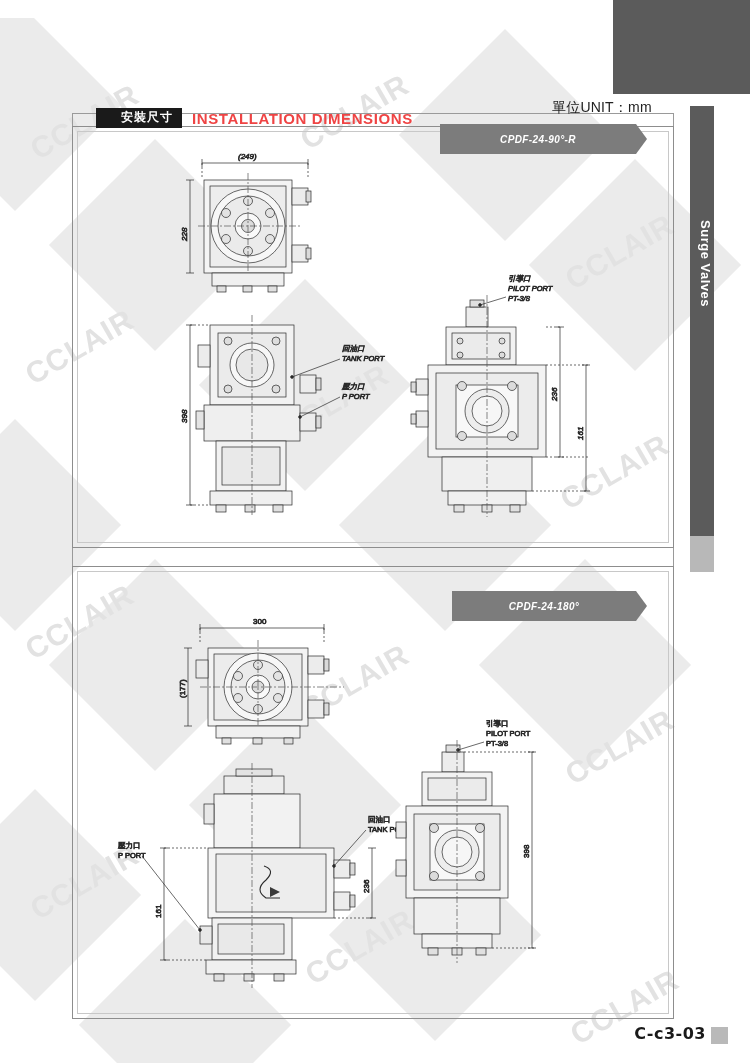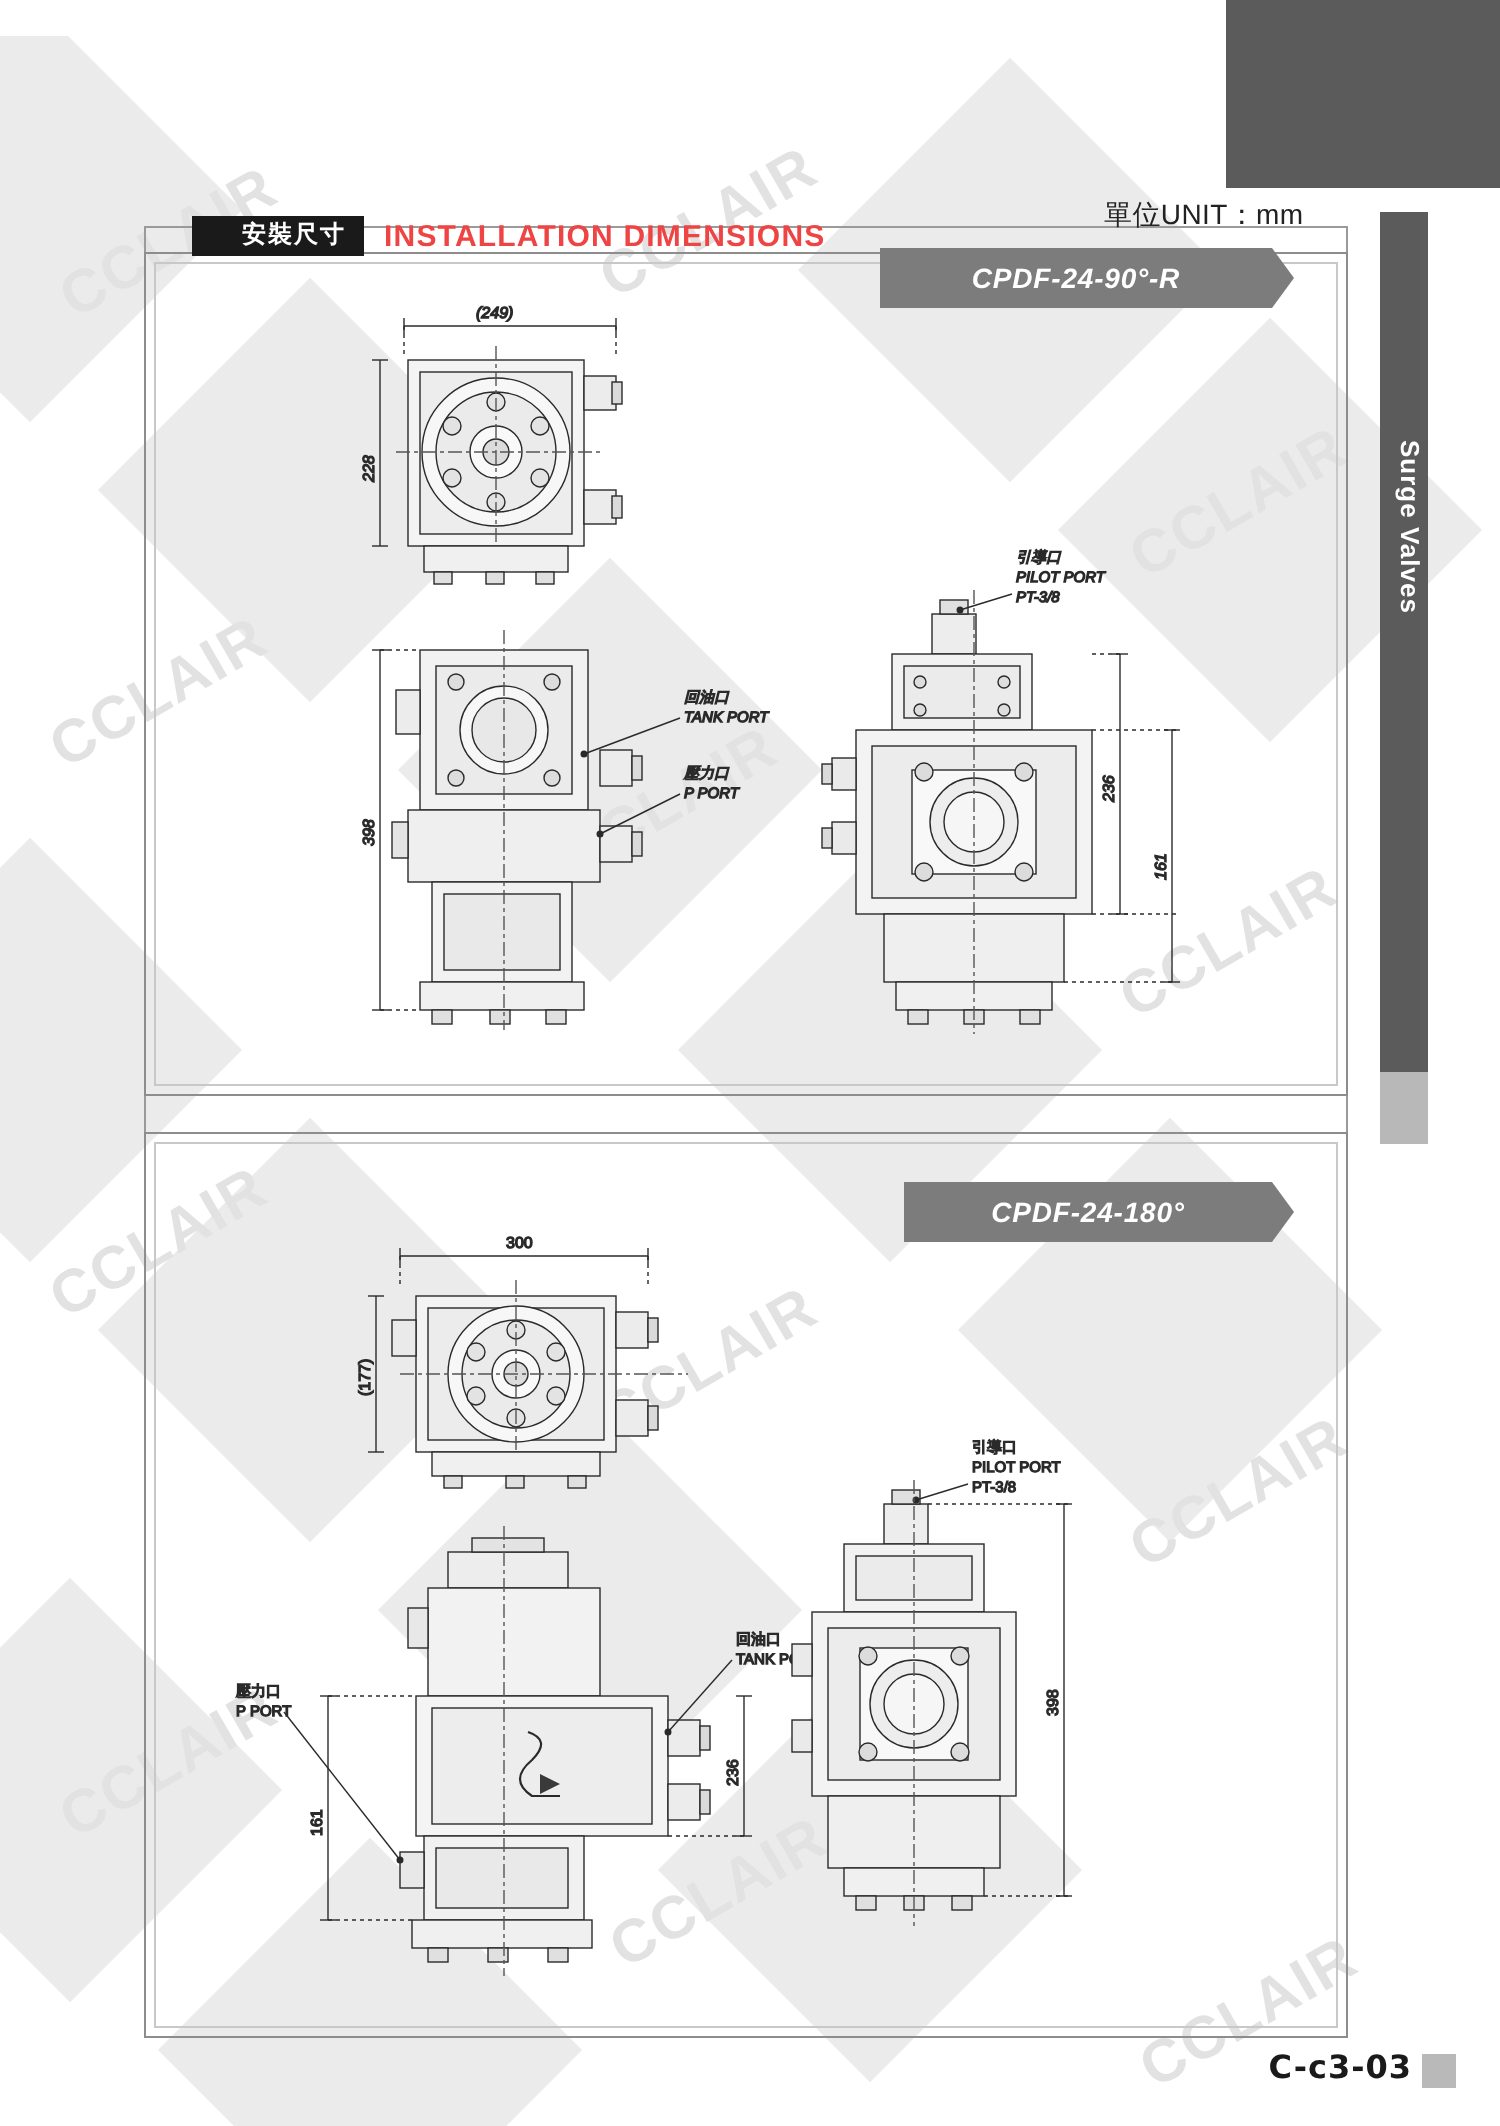--- a/index.html
+++ b/index.html
@@ -166,21 +166,21 @@
   .model-banner::after {
     content: "";
     position: absolute;
     right: -11px; top: 0;
     border-top: 15px solid transparent;
     border-bottom: 15px solid transparent;
     border-left: 11px solid #7c7c7c;
   }
   .model-banner span {
     color: #ffffff;
-    font-size: 14px;
+    font-size: 10px;
     font-weight: bold;
     font-style: italic;
     letter-spacing: 0.4px;
   }
   .banner-1 { left: 440px; top: 124px; width: 196px; }
   .banner-2 { left: 452px; top: 581px; width: 184px; margin-top: 10px; }
 
   
   .footer-code {
     position: absolute;

